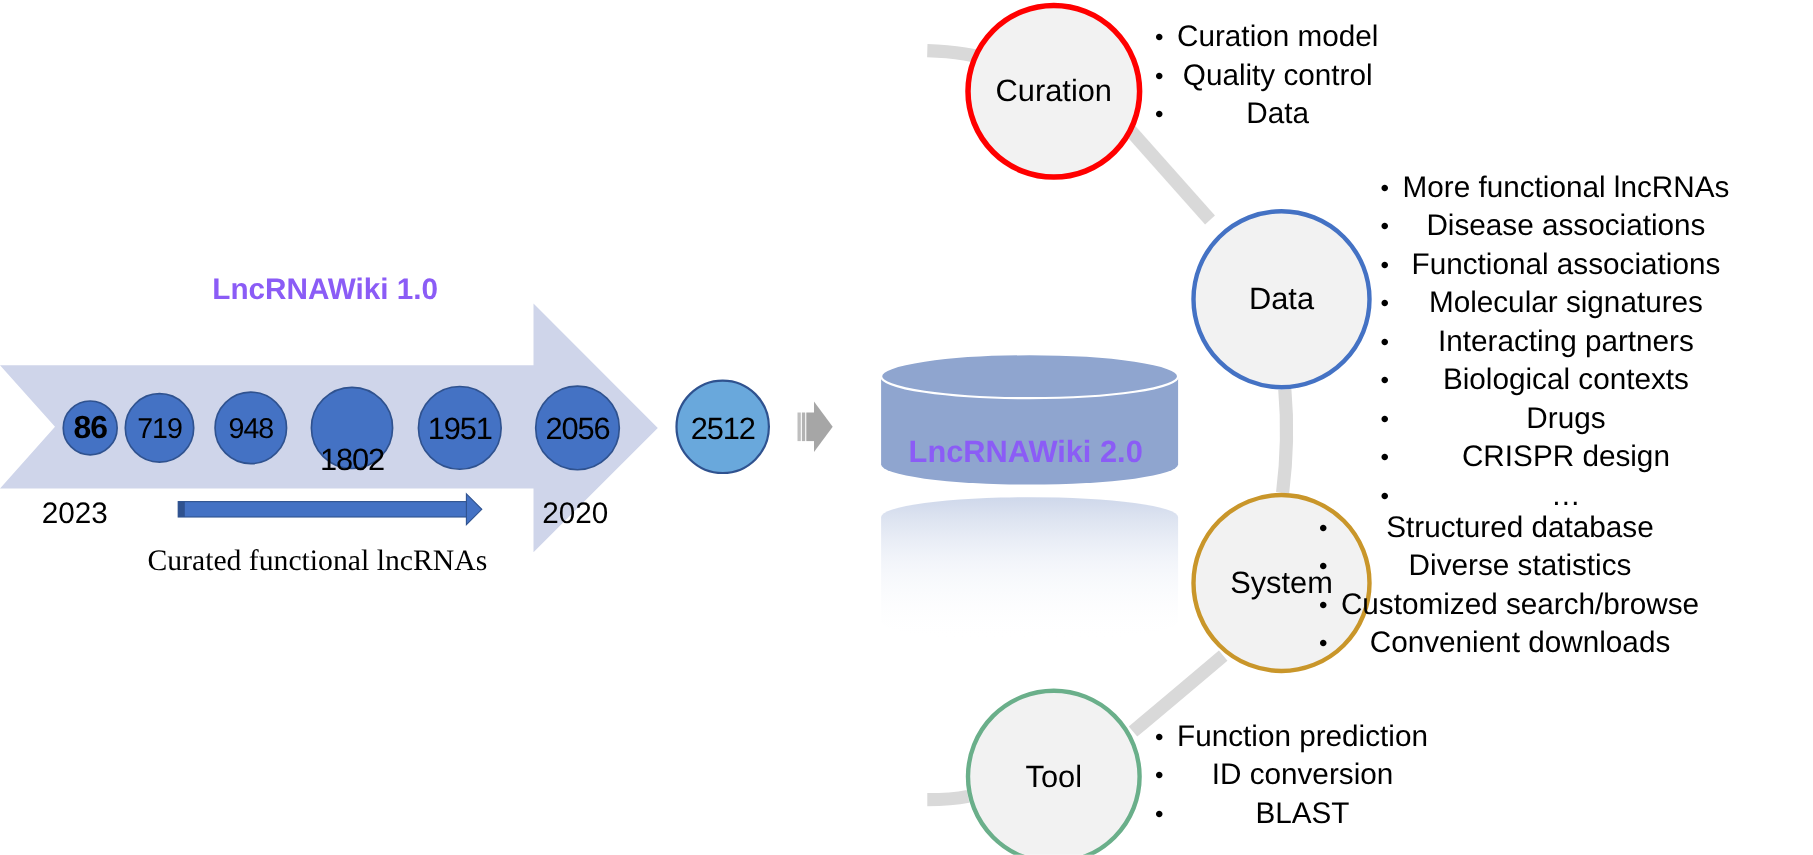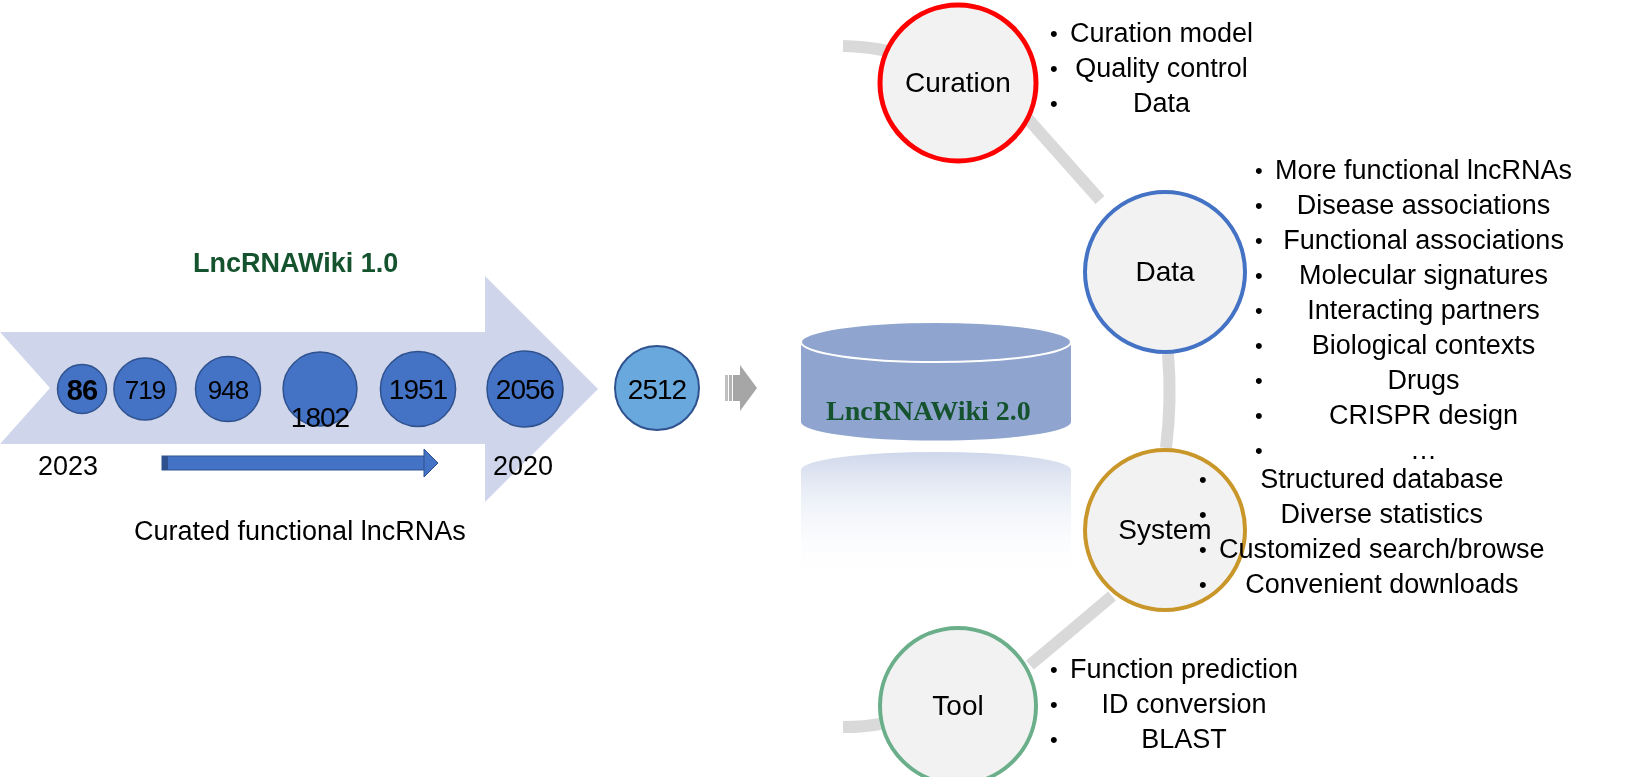--- a/index.html
+++ b/index.html
@@ -1,21 +1,21 @@
 <!DOCTYPE html>
 <html><head>
 <meta charset="utf-8">
 <style>
   html, body { margin:0; padding:0; background:#ffffff; }
   body { width:1648px; height:777px; position:relative; overflow:hidden;
          font-family:"Liberation Sans", sans-serif; color:#000; }
   svg#diagram { position:absolute; left:0; top:0; }
   .lbl { position:absolute; white-space:nowrap; }
   .bubble-text { position:absolute; transform:translate(-50%,-50%); font-size:26px; letter-spacing:-1px; }
-  .title-blue { color:#14532d; font-weight:bold; font-size:27px; }
+  .title-blue { color:#8b5cf6; font-weight:bold; font-size:27px; }
   .year { font-size:27px; }
   .caption { font-size:27px; }
   .node-label { position:absolute; transform:translate(-50%,-50%); font-size:28px; }
   ul.bullets { position:absolute; margin:0; padding:0; list-style:none; font-size:27px; line-height:35px; }
   ul.bullets li { position:relative; padding-left:20px;text-align:center; }
   ul.bullets li::before { content:"•"; position:absolute; left:0; top:0; font-size:22px; }
 </style>
 </head>
 <body>
 
@@ -73,34 +73,34 @@
 
   <circle cx="958" cy="83" r="78" fill="#f2f2f2" stroke="#ff0000" stroke-width="5"></circle>
   <circle cx="1165" cy="272" r="80" fill="#f2f2f2" stroke="#4472c4" stroke-width="4"></circle>
   <circle cx="1165" cy="530" r="80" fill="#f2f2f2" stroke="#c9962a" stroke-width="4"></circle>
   <circle cx="958" cy="706" r="78" fill="#f2f2f2" stroke="#6aaf8a" stroke-width="4"></circle>
 </svg>
 
 <div class="lbl title-blue" style="left:193px; top:248px;">LncRNAWiki 1.0</div>
 <div class="lbl year" style="left:38px; top:451px;">2023</div>
 <div class="lbl year" style="left:493px; top:451px;">2020</div>
-<div class="lbl caption" style="left:134px; top:516px;">Curated functional lncRNAs</div>
+<div class="lbl caption" style="left:134px; top:494px;font-family:Liberation Serif, serif;">Curated functional lncRNAs</div>
 
 <div id="bubble-labels">
     <div class="bubble-text" style="left: 82px; top: 390px; font-size: 29px; font-weight: bold;">86</div>
     <div class="bubble-text" style="left: 145px; top: 390px; font-size: 26px;">719</div>
     <div class="bubble-text" style="left: 228px; top: 390px; font-size: 26px;">948</div>
     <div class="bubble-text" style="left: 320px; top: 390px; font-size: 28px; margin-top: 28px;">1802</div>
     <div class="bubble-text" style="left: 418px; top: 390px; font-size: 28px;">1951</div>
     <div class="bubble-text" style="left: 525px; top: 390px; font-size: 28px;">2056</div>
   </div>
 
 <div class="bubble-text" style="left:657px; top:390px; font-size:28px;">2512</div>
 
-<div class="lbl title-blue" style="left:826px; top:395px; font-size:28px;font-family:Liberation Serif, serif;">LncRNAWiki 2.0</div>
+<div class="lbl title-blue" style="left:826px; top:395px; font-size:28px;">LncRNAWiki 2.0</div>
 
 <div class="node-label" style="left:958px; top:83px;">Curation</div>
 <div class="node-label" style="left:1165px; top:272px;">Data</div>
 <div class="node-label" style="left:1165px; top:530px;">System</div>
 <div class="node-label" style="left:958px; top:706px;">Tool</div>
 
 <ul class="bullets" style="left:1050px; top:16px;">
     <li>Curation model</li>
     <li>Quality control</li>
     <li>Data</li>

